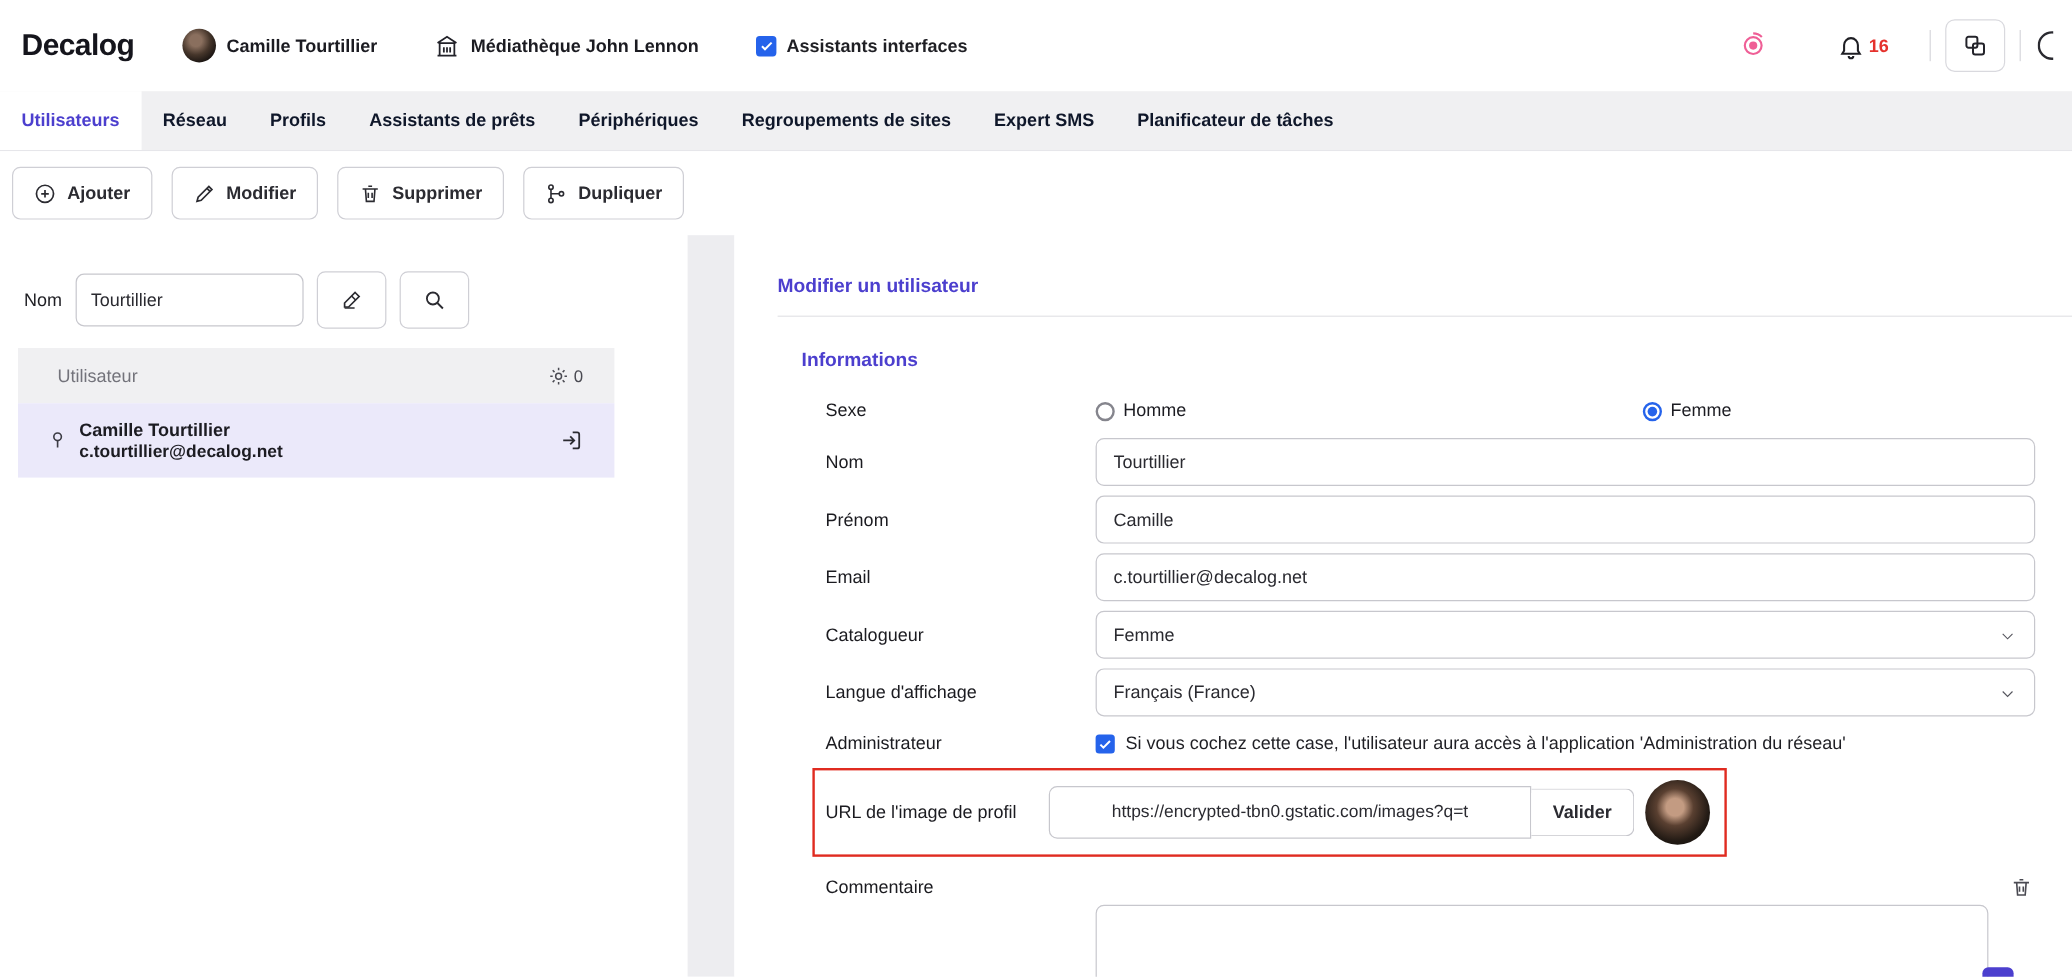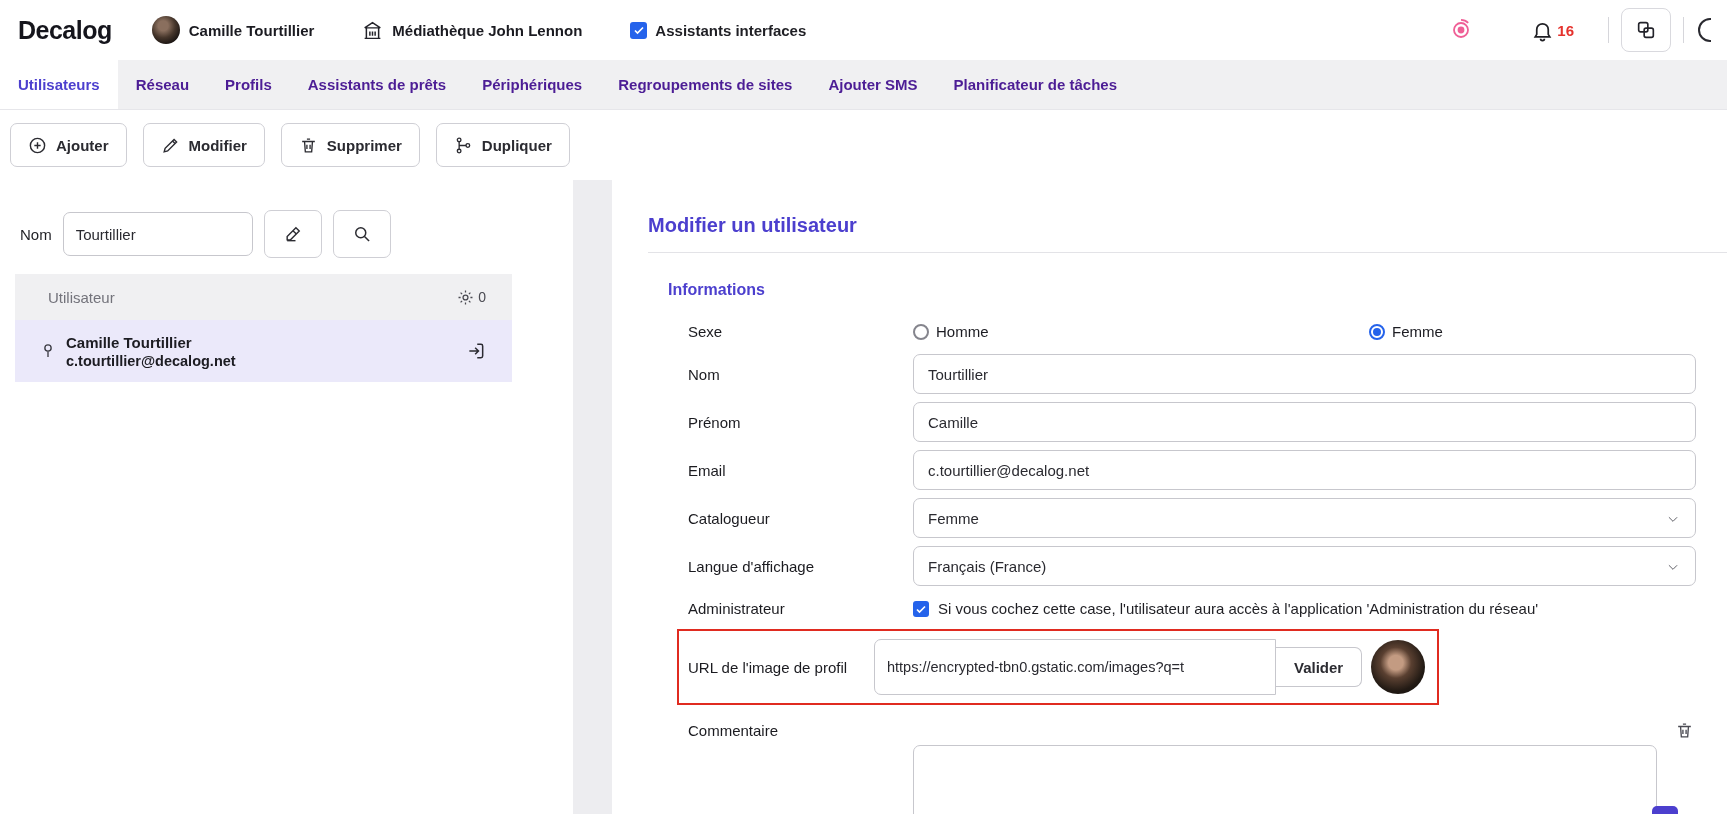--- a/index.html
+++ b/index.html
@@ -4,21 +4,21 @@
 <style>
   * { box-sizing: border-box; margin: 0; padding: 0; }
   html,body { width:1727px; height:814px; }
   body {
     font-family: "Liberation Sans", sans-serif;
     background:#fff; color:#1f1f24; overflow:hidden; position:relative;
   }
   .app { width:1727px; height:814px; display:flex; flex-direction:column; position:relative; }
 
   
-  .topbar { height:60px; background:#fff; display:flex; align-items:center; padding:0 16px 0 18px; flex:none; }
+  .topbar { height:76px; background:#fff; display:flex; align-items:center; padding:0 16px 0 18px; flex:none; }
   .logo { font-size:25px; font-weight:700; color:#15151c; letter-spacing:-0.5px; margin-right:40px; }
   .chip { display:flex; align-items:center; gap:9px; margin-right:48px; font-weight:700; font-size:15px; color:#1b1b21; }
   .avatar-sm { width:28px; height:28px; border-radius:50%;
     background: radial-gradient(circle at 40% 35%, #8a6f5e 0 20%, #46362b 48%, #171210 78%); flex:none;}
   .hicon { width:21px; height:21px; color:#23232a; flex:none; }
   .ni { display:flex; align-items:center; gap:8px; font-weight:700; font-size:15px; }
   .checkbox { width:17px; height:17px; border-radius:3px; background:#2563eb; display:flex; align-items:center; justify-content:center; flex:none;}
   .checkbox svg { width:12px; height:12px; }
   .spacer { flex:1; }
   .pink-icon { width:24px; height:24px; color:#ef5f96; margin-right:58px; }
@@ -27,21 +27,21 @@
   .notif-count { color:#e5322d; font-weight:700; font-size:15px; }
   .vsep { width:1px; height:26px; background:#d6d6db; margin:0 12px; flex:none; }
   .iconbtn { width:50px; height:44px; border:1px solid #d9d9de; border-radius:8px; background:#fff;
     display:flex; align-items:center; justify-content:center; cursor:pointer; }
   .iconbtn svg { width:22px; height:22px; color:#23232a; }
   .half-icon { width:13px; height:26px; overflow:hidden; position:relative; margin-left:2px; flex:none;}
   .half-icon .c { position:absolute; left:0; top:1px; width:24px; height:24px; border:2.5px solid #2a2a30; border-radius:50%; }
 
   
   .tabs { height:50px; background:#f0f0f2; display:flex; align-items:stretch; flex:none; border-bottom:1px solid #e6e6ea; }
-  .tab { padding:0 18px; display:flex; align-items:center; font-size:15px; font-weight:600; color:#4c1d95; cursor:pointer; white-space:nowrap; }
+  .tab { padding:0 18px; display:flex; align-items:center; font-size:15px; font-weight:600; color:#0f172a; cursor:pointer; white-space:nowrap; }
   .tab.active { background:#fff; color:#4c3fce; font-weight:700; }
 
   
   .toolbar { height:70px; background:#fff; display:flex; align-items:center; gap:16px; padding:0 10px; flex:none; }
   .tbtn { display:flex; align-items:center; gap:9px; border:1px solid #cfcfd5; border-radius:7px; background:#fff;
     padding:0 17px; height:44px; font-size:15px; font-weight:600; color:#2b2b31; cursor:pointer; font-family:inherit;}
   .tbtn svg { width:19px; height:19px; color:#2b2b31; }
 
   
   .content { flex:1; display:flex; min-height:0; }
@@ -60,21 +60,21 @@
   .list-header .right { margin-left:auto; display:flex; align-items:center; gap:3px; color:#4a4a52; font-size:14px;}
   .list-header svg { width:19px; height:19px; }
   .list-item { margin-left:15px; width:497px; height:62px; background:#ebe9fa; display:flex; align-items:center; padding:0 26px 0 24px; cursor:pointer;}
   .gender-icon { width:18px; height:18px; color:#3c3c44; flex:none; margin-right:9px;}
   .li-texts { display:flex; flex-direction:column; gap:2px; }
   .li-name { font-size:15px; font-weight:700; color:#1c1c22; }
   .li-email { font-size:14.5px; font-weight:700; color:#1c1c22; }
   .login-icon { width:20px; height:20px; color:#2b2b31; margin-left:auto; }
 
   
-  .form-title { font-size:20px; font-weight:700; color:#4c3fce; margin-left:36px; }
+  .form-title { font-size:16px; font-weight:700; color:#4c3fce; margin-left:36px; }
   .hr { border:none; border-top:1px solid #e3e3e7; margin:15px 0 0 36px; }
   .section-title { font-size:16px; font-weight:700; color:#4c3fce; margin:28px 0 0 56px; }
   .frm { padding-left:76px; padding-right:31px; }
   .row { display:flex; align-items:center; margin-bottom:8px;gap:40px; }
   .flabel { width:185px; flex:none; font-size:15px; color:#1b1b20; }
   .ctl { flex:1; min-width:0; }
   .txt, .sel { width:100%; height:40px; border:1px solid #c7c7cd; border-radius:7px; padding:0 14px; font-size:15px; color:#2a2a30; background:#fff; font-family:inherit;}
   .sel { display:flex; align-items:center; position:relative; cursor:pointer; }
   .sel .chev { position:absolute; right:15px; top:13px; width:14px; height:14px; color:#55555d; }
 
@@ -85,21 +85,21 @@
   .radio.checked { border-color:#2563eb; display:flex; align-items:center; justify-content:center; }
   .radio.checked::after { content:""; width:8px; height:8px; border-radius:50%; background:#2563eb; }
 
   .admin-row { margin:14px 0 10px; }
   .admin-ctl { display:flex; align-items:center; gap:9px; font-size:15px; color:#1f1f24; }
   .admin-ctl .checkbox { width:16px; height:16px; }
 
   .url-box { margin:12px 0 10px -11px; border:2px solid #e02b20; padding:8px 12px 8px 9px;
     display:flex; align-items:center; width:fit-content; }
   .url-box .flabel { width:186px; }
-  .url-input { width:402px; height:56px; border:1px solid #c7c7cd; border-radius:7px 0 0 7px; padding:0 12px; font-size:14.5px; color:#2a2a30; font-family:inherit;}
+  .url-input { width:402px; height:44px; border:1px solid #c7c7cd; border-radius:7px 0 0 7px; padding:0 12px; font-size:14.5px; color:#2a2a30; font-family:inherit;text-align:center;}
   .valider-btn { height:40px; border:1px solid #c7c7cd; border-left:none; border-radius:0 7px 7px 0; background:#fff;
     padding:0 18px; font-size:15px; font-weight:600; color:#2b2b31; cursor:pointer; font-family:inherit;}
   .avatar-lg { width:54px; height:54px; border-radius:50%; margin-left:9px; flex:none;
     background: radial-gradient(circle at 46% 42%, #c39b82 0 17%, #5a4031 36%, #221a14 66%, #0e0b09 100%); }
 
   .comment-row { margin-top:16px; align-items:flex-start; }
   .comment-row .flabel { padding-top:1px; }
   .comment-col { flex:1; display:flex; flex-direction:column; min-width:0; }
   .comment-tools { display:flex; justify-content:flex-end; padding-right:2px; height:20px; margin-bottom:4px; }
   .trash-sm { width:19px; height:19px; color:#4a4a52; cursor:pointer; }
@@ -174,21 +174,21 @@
       </span>
   </header>
 
   <nav class="tabs">
     <div class="tab active">Utilisateurs</div>
     <div class="tab">Réseau</div>
     <div class="tab">Profils</div>
     <div class="tab">Assistants de prêts</div>
     <div class="tab">Périphériques</div>
     <div class="tab">Regroupements de sites</div>
-    <div class="tab">Ajouter SMS</div>
+    <div class="tab">Expert SMS</div>
     <div class="tab">Planificateur de tâches</div>
   </nav>
 
   <div class="toolbar">
     <button class="tbtn">
       <svg viewBox="0 0 24 24" fill="none" stroke="currentColor" stroke-width="1.8">
           <circle cx="12" cy="12" r="9"></circle>
           <path d="M12 8v8M8 12h8"></path>
         </svg>
       <span>Ajouter</span>

